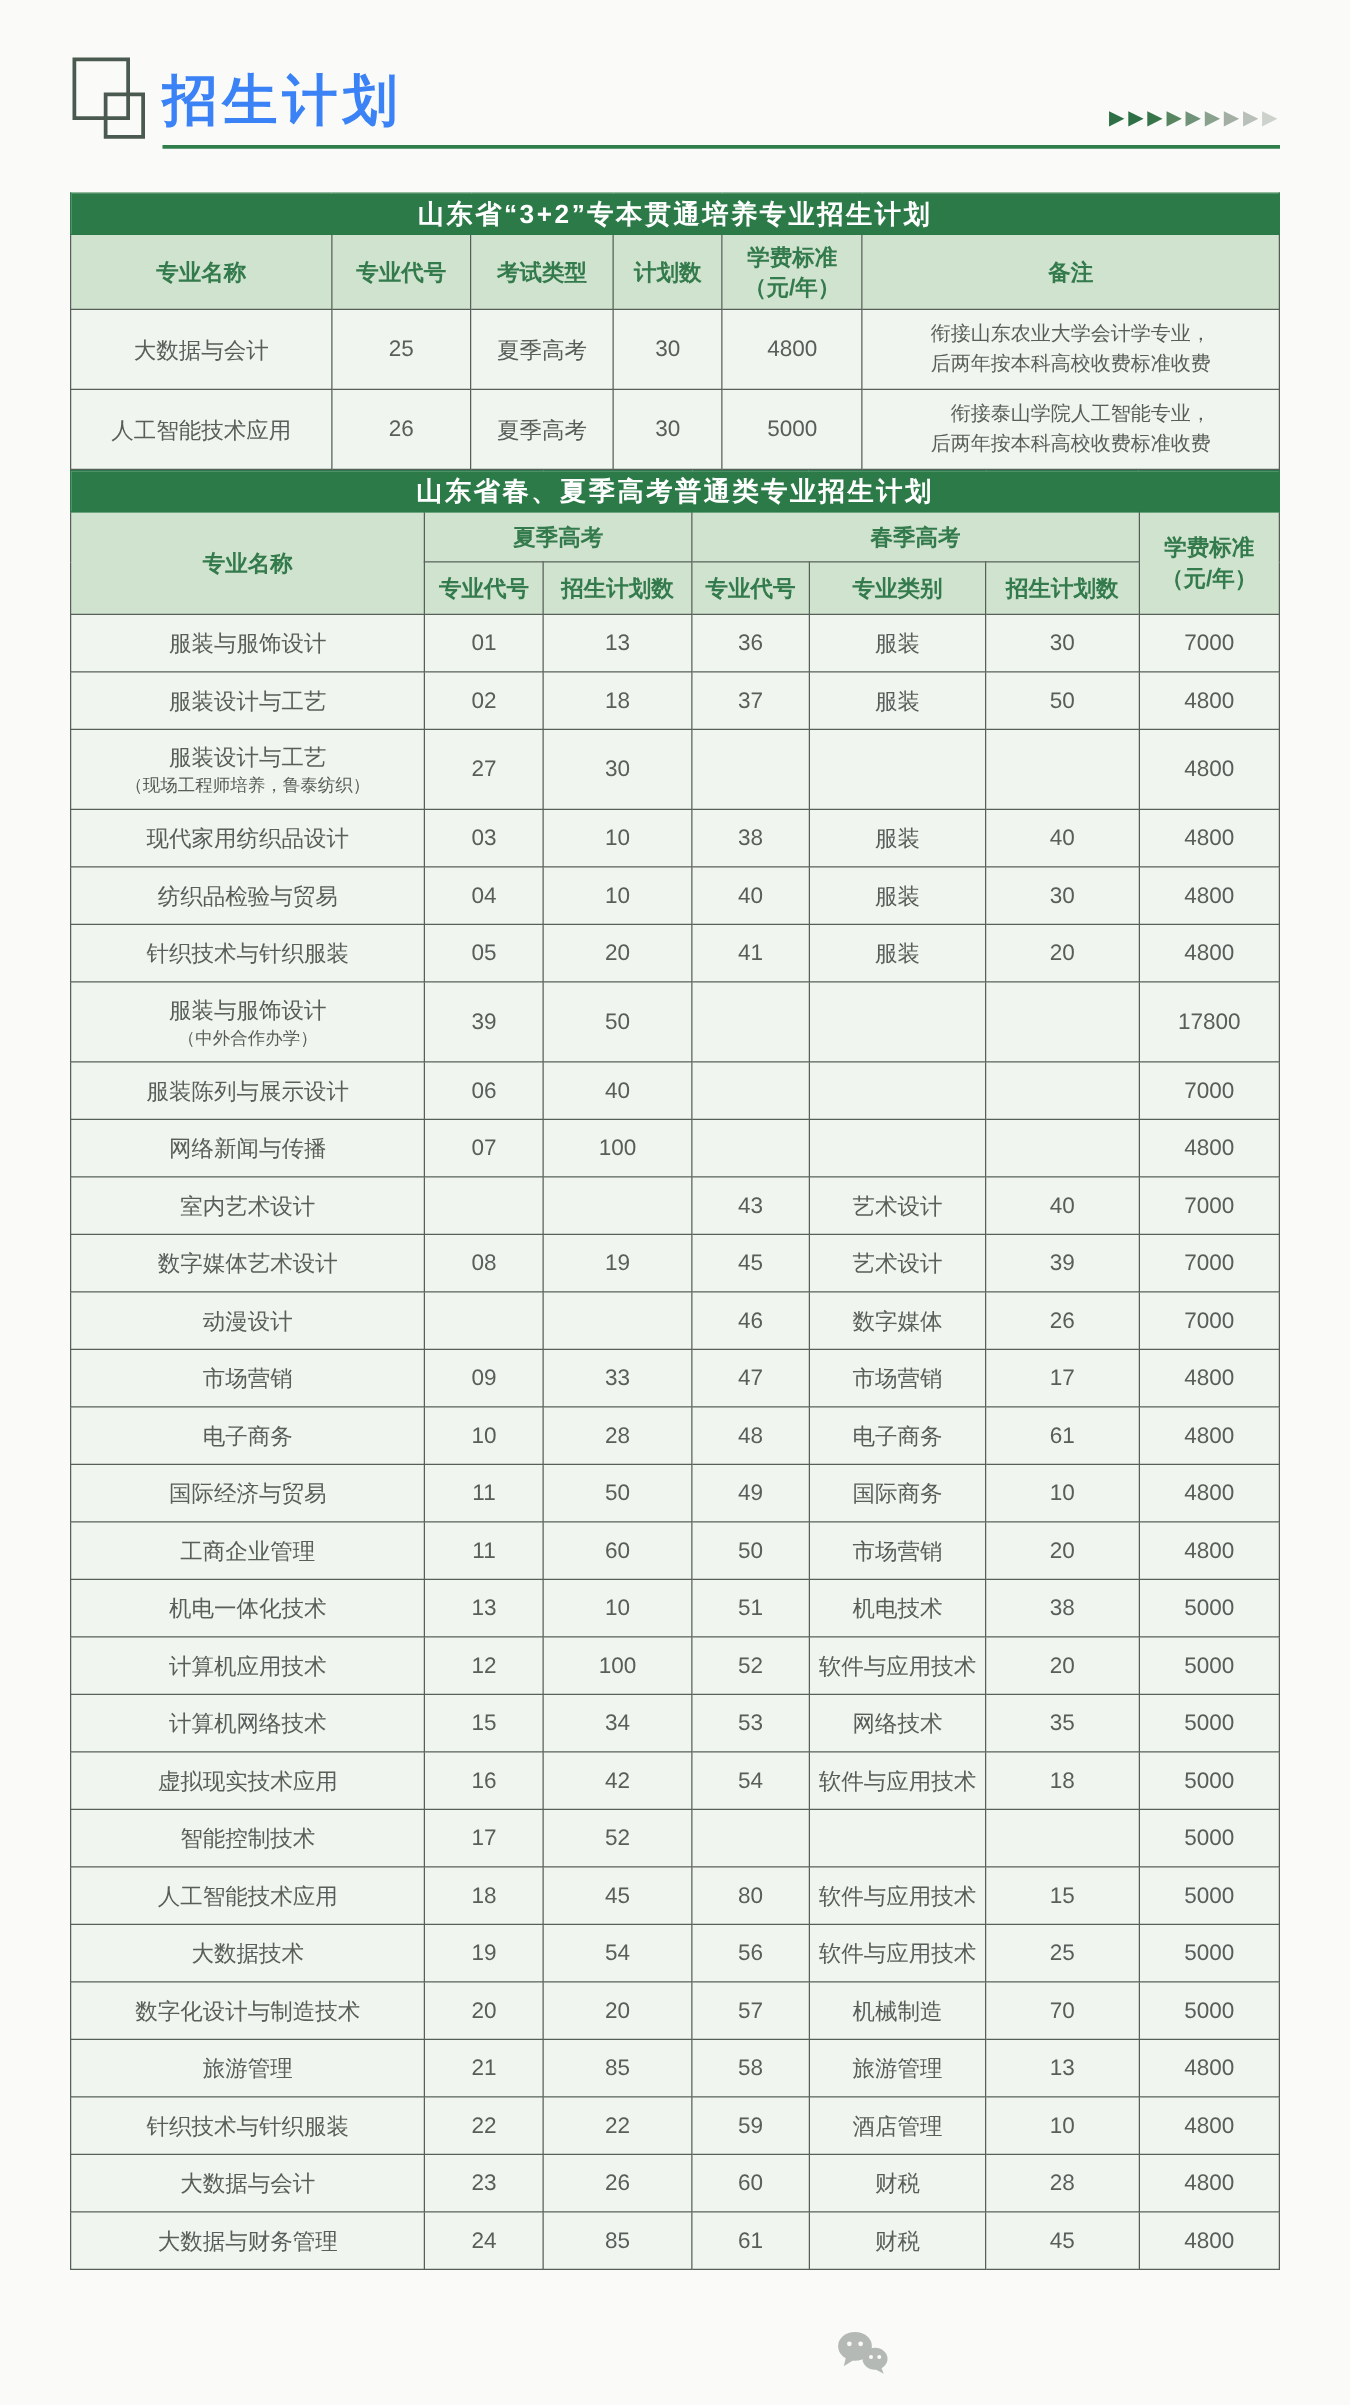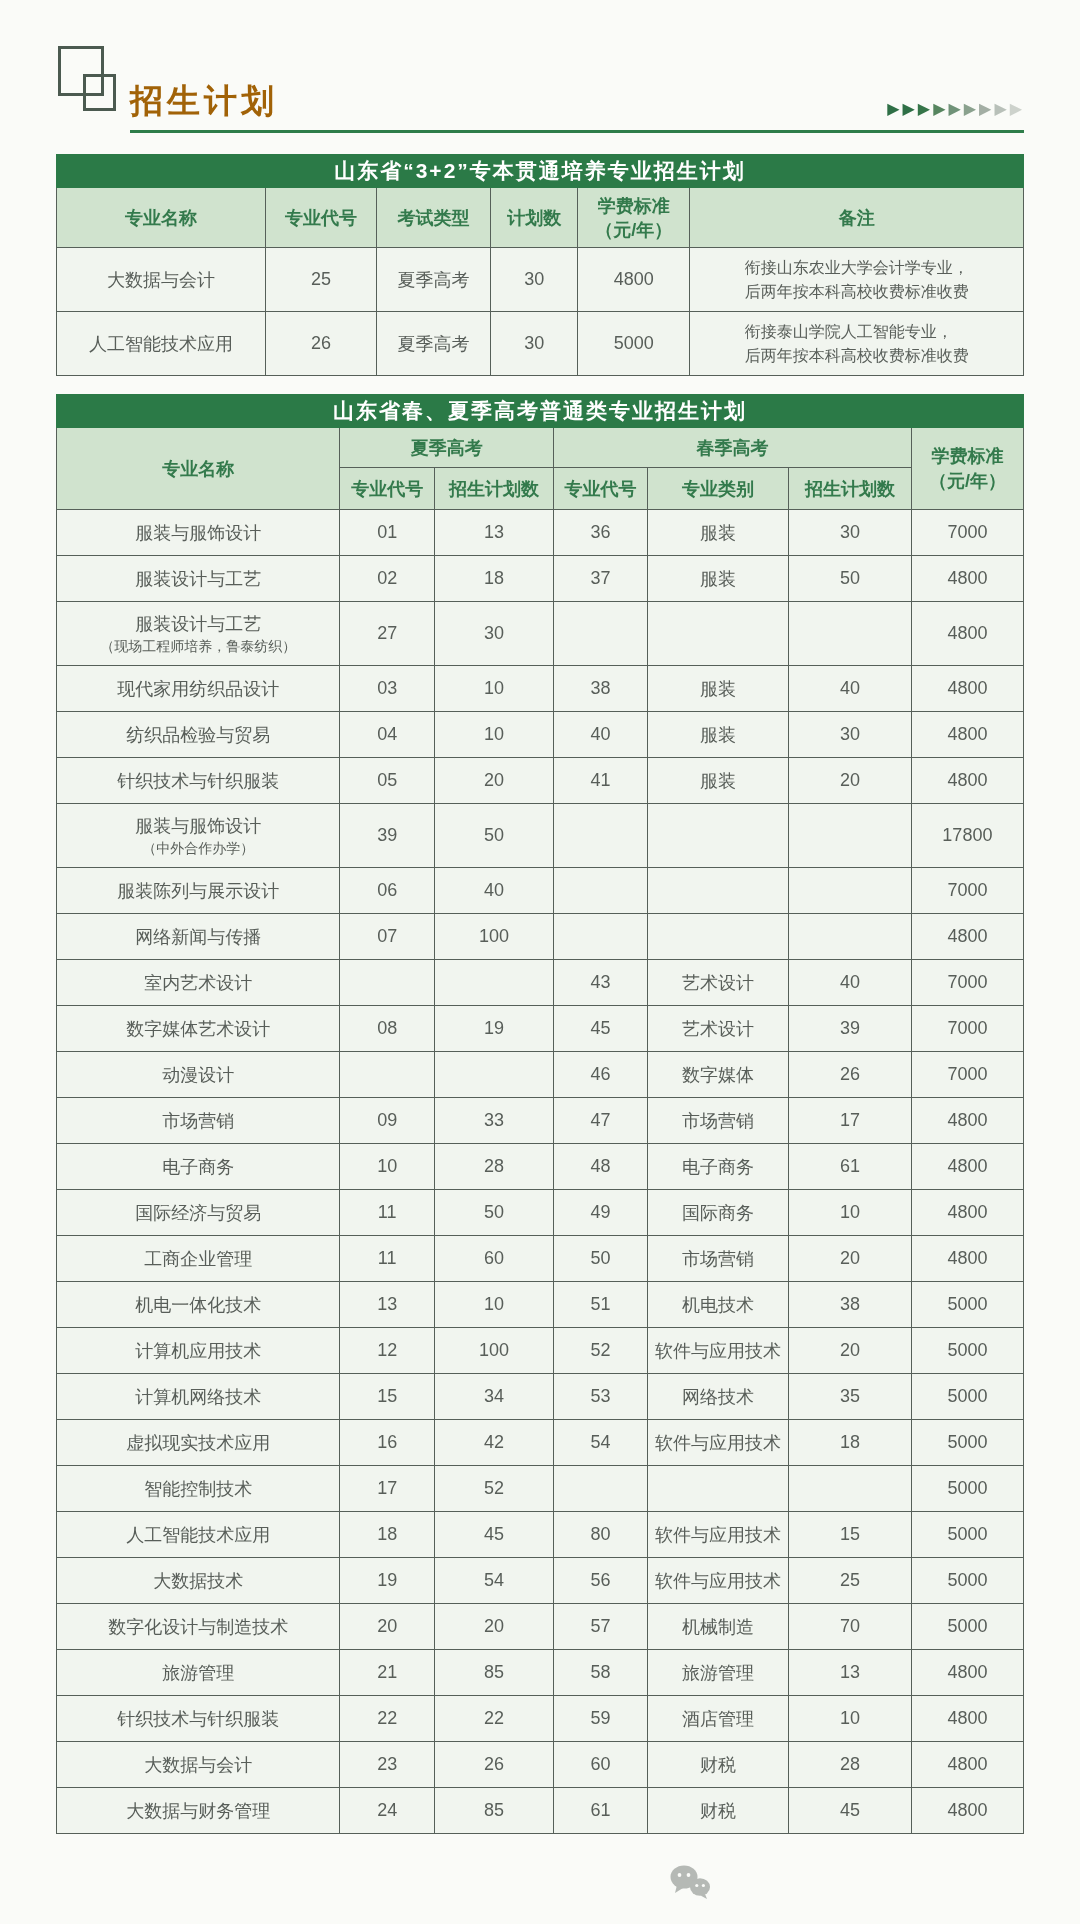--- a/index.html
+++ b/index.html
@@ -11,36 +11,36 @@
   }
   .page{box-sizing:border-box;width:1080px;height:1924px;padding:44px 56px 0 56px;position:relative;}
 
   
   .header{display:flex;align-items:flex-start;height:86px;}
   .logo{position:relative;width:58px;height:68px;margin-right:16px;flex:none;}
   .logo .sq1{position:absolute;left:2px;top:2px;width:40px;height:44px;border:3px solid #4b5a50;}
   .logo .sq2{position:absolute;left:27px;top:30px;width:27px;height:31px;border:3px solid #4b5a50;}
   .header-main{flex:1;padding-top:8px;}
   .title-row{display:flex;justify-content:space-between;align-items:flex-end;}
-  .page-title{font-size:33px;font-weight:bold;color:#a16207;letter-spacing:4px;line-height:1.3;margin-top:28px;}
+  .page-title{font-size:44px;font-weight:bold;color:#3b82f6;letter-spacing:4px;line-height:1.3;}
   .arrows{display:flex;gap:3px;margin-bottom:6px;padding-right:2px;font-size:16px;line-height:1;}
   .underline{height:3px;background:#2e7d4a;margin-top:7px;}
 
   
   table{width:100%;border-collapse:collapse;table-layout:fixed;}
   .t1{margin-top:24px;}
-  .t2{margin-top:18px;}
+  .t2{}
   th,td{border:1.5px solid #566059;padding:2px 4px;text-align:center;vertical-align:middle;box-sizing:border-box;}
   th.band{background:#2b7a47;color:#ffffff;font-size:21px;font-weight:bold;height:28px;letter-spacing:2px;border:1.5px solid #2b7a47;}
   th.h{background:#d0e3ce;color:#337a4c;font-weight:bold;font-size:18px;}
   .t1 tr.cols{height:60px;}
   .t1 tbody tr{height:64px;}
   tbody td{background:#f1f5ef;color:#585e59;font-size:18px;}
   .t1 td.remark{font-size:16px;}
-  .remark-inner{display:inline-block;text-align:left;line-height:1.5;}
+  .remark-inner{display:inline-block;text-align:right;line-height:1.5;}
   .t2 tr.grp{height:40px;}
   .t2 tr.sub{height:42px;}
   .t2 tbody tr{height:46px;}
   .t2 tbody tr.tall{height:64px;}
   .name2{font-size:14px;line-height:1.2;margin-top:2px;}
   .feeh div{line-height:1.35;}
 
   
   .footer{
     position:absolute;left:0;bottom:24px;width:100%;

